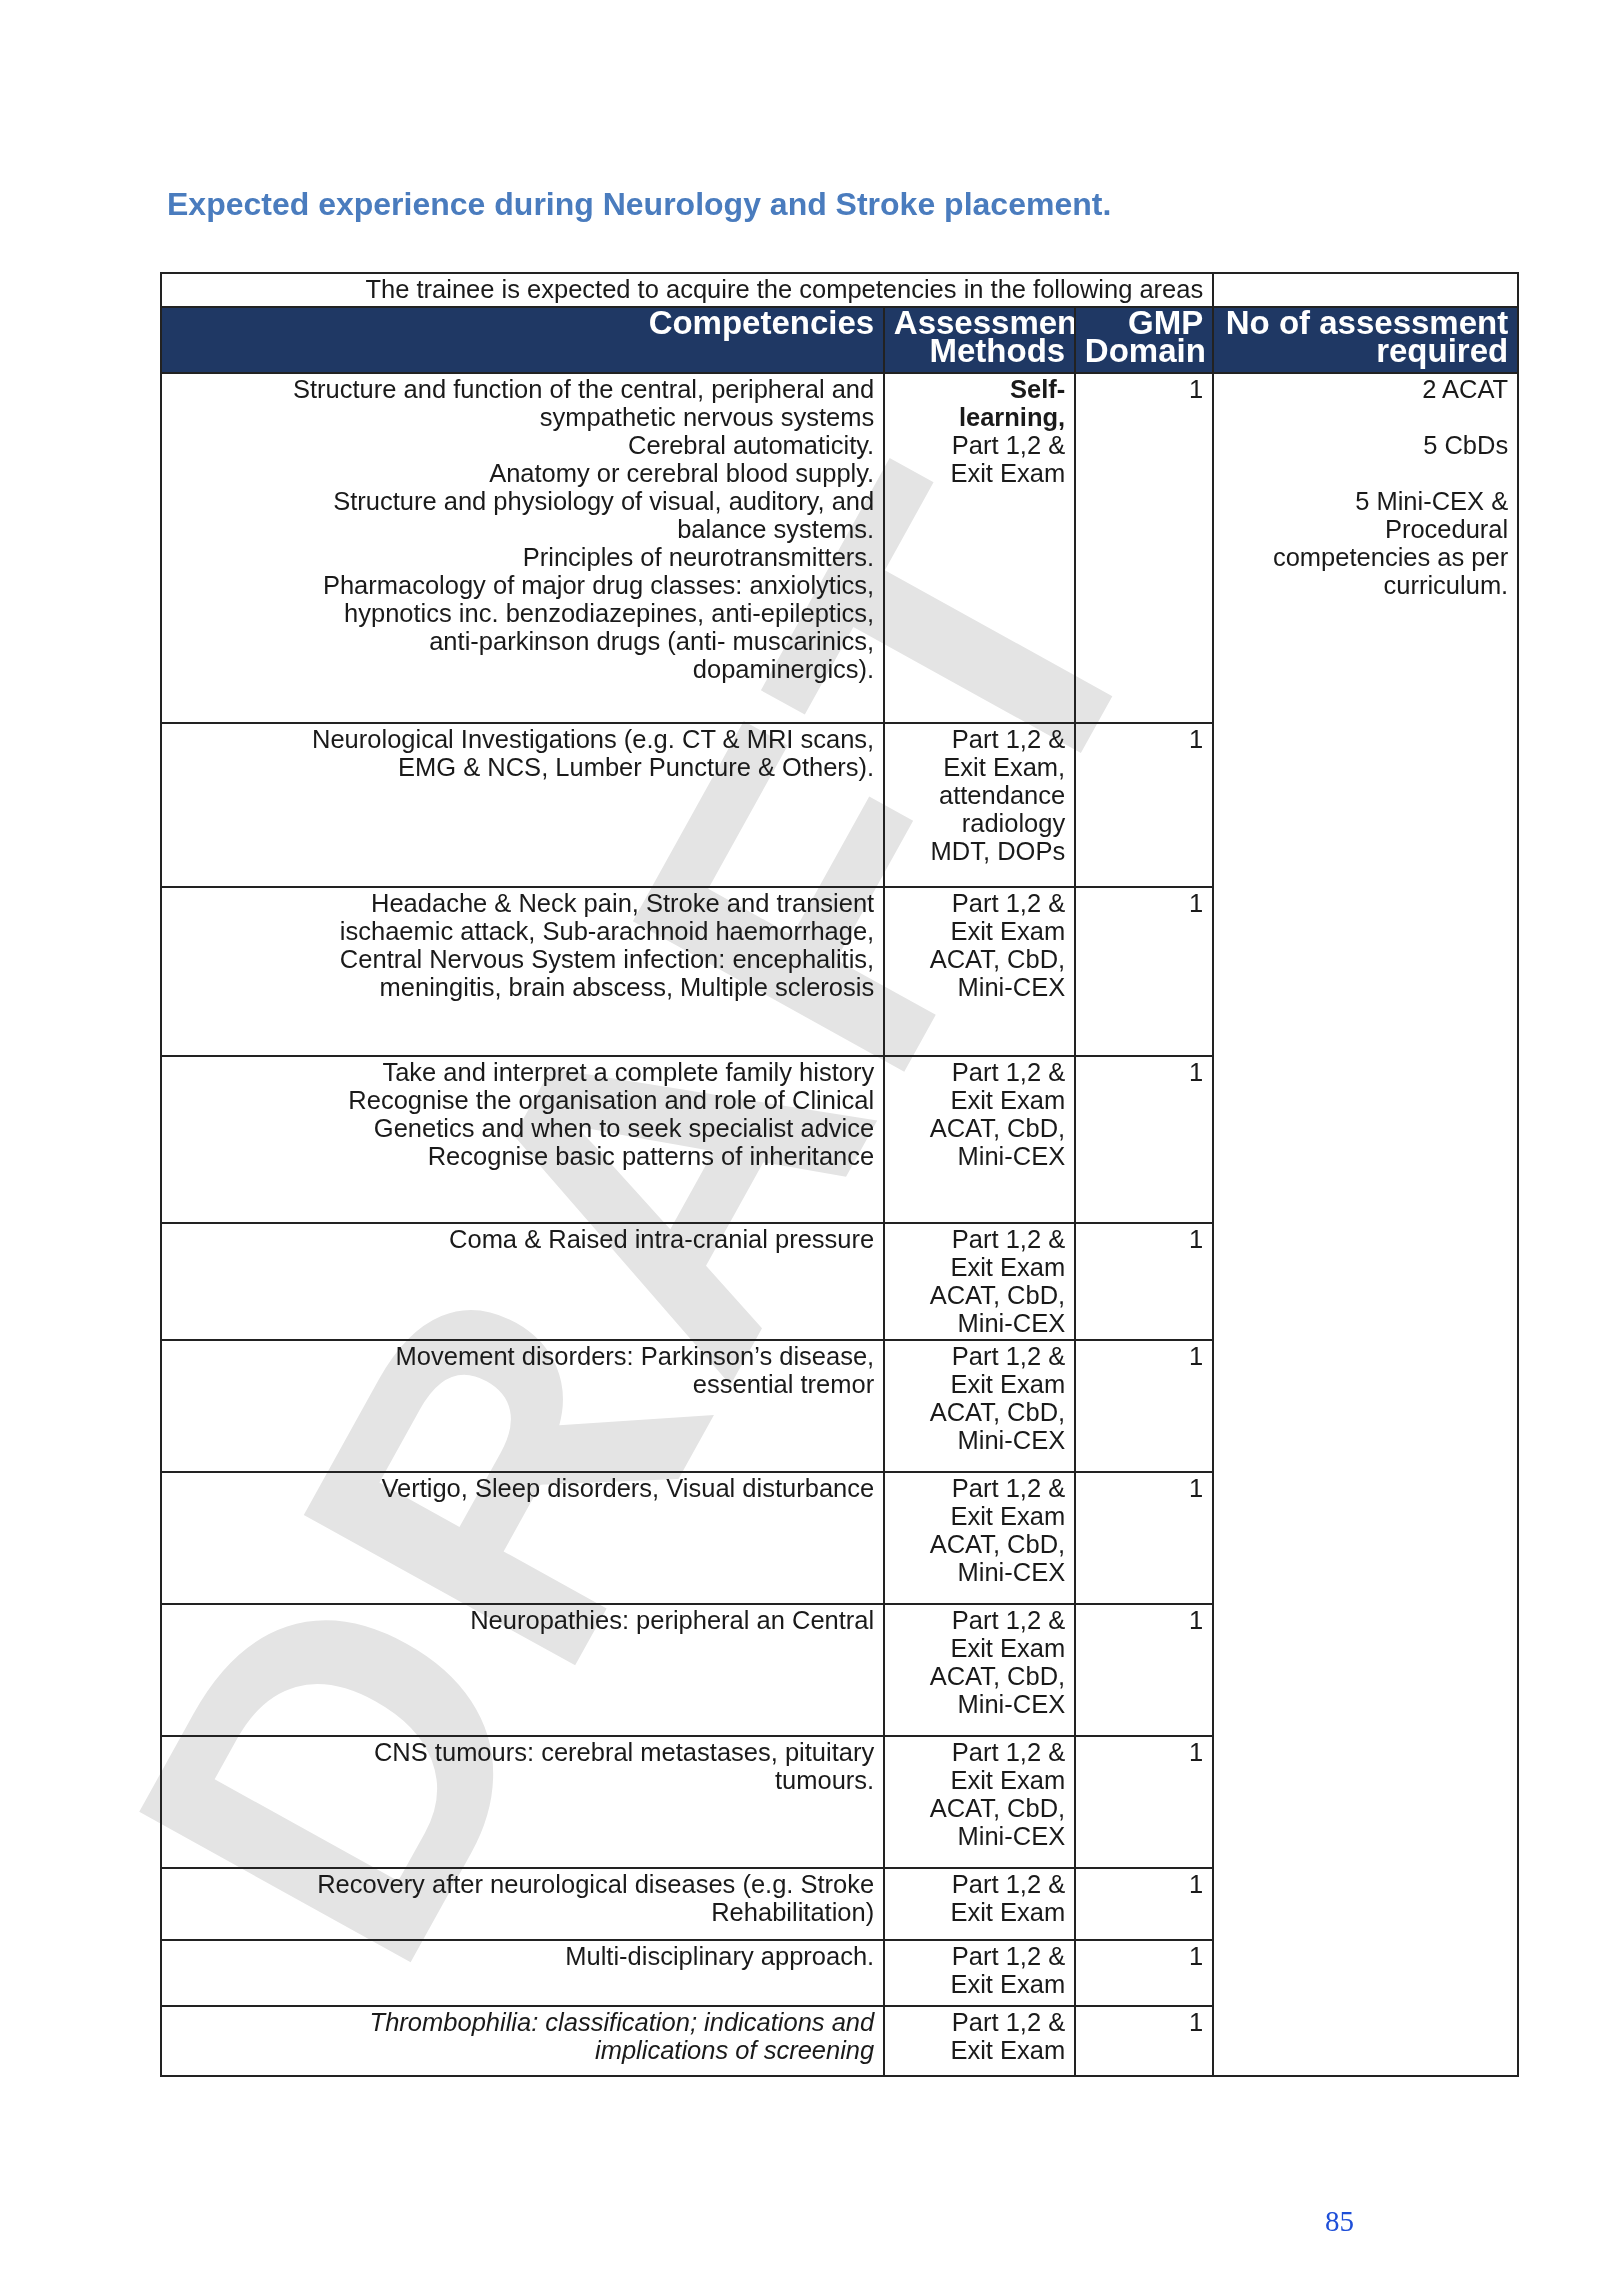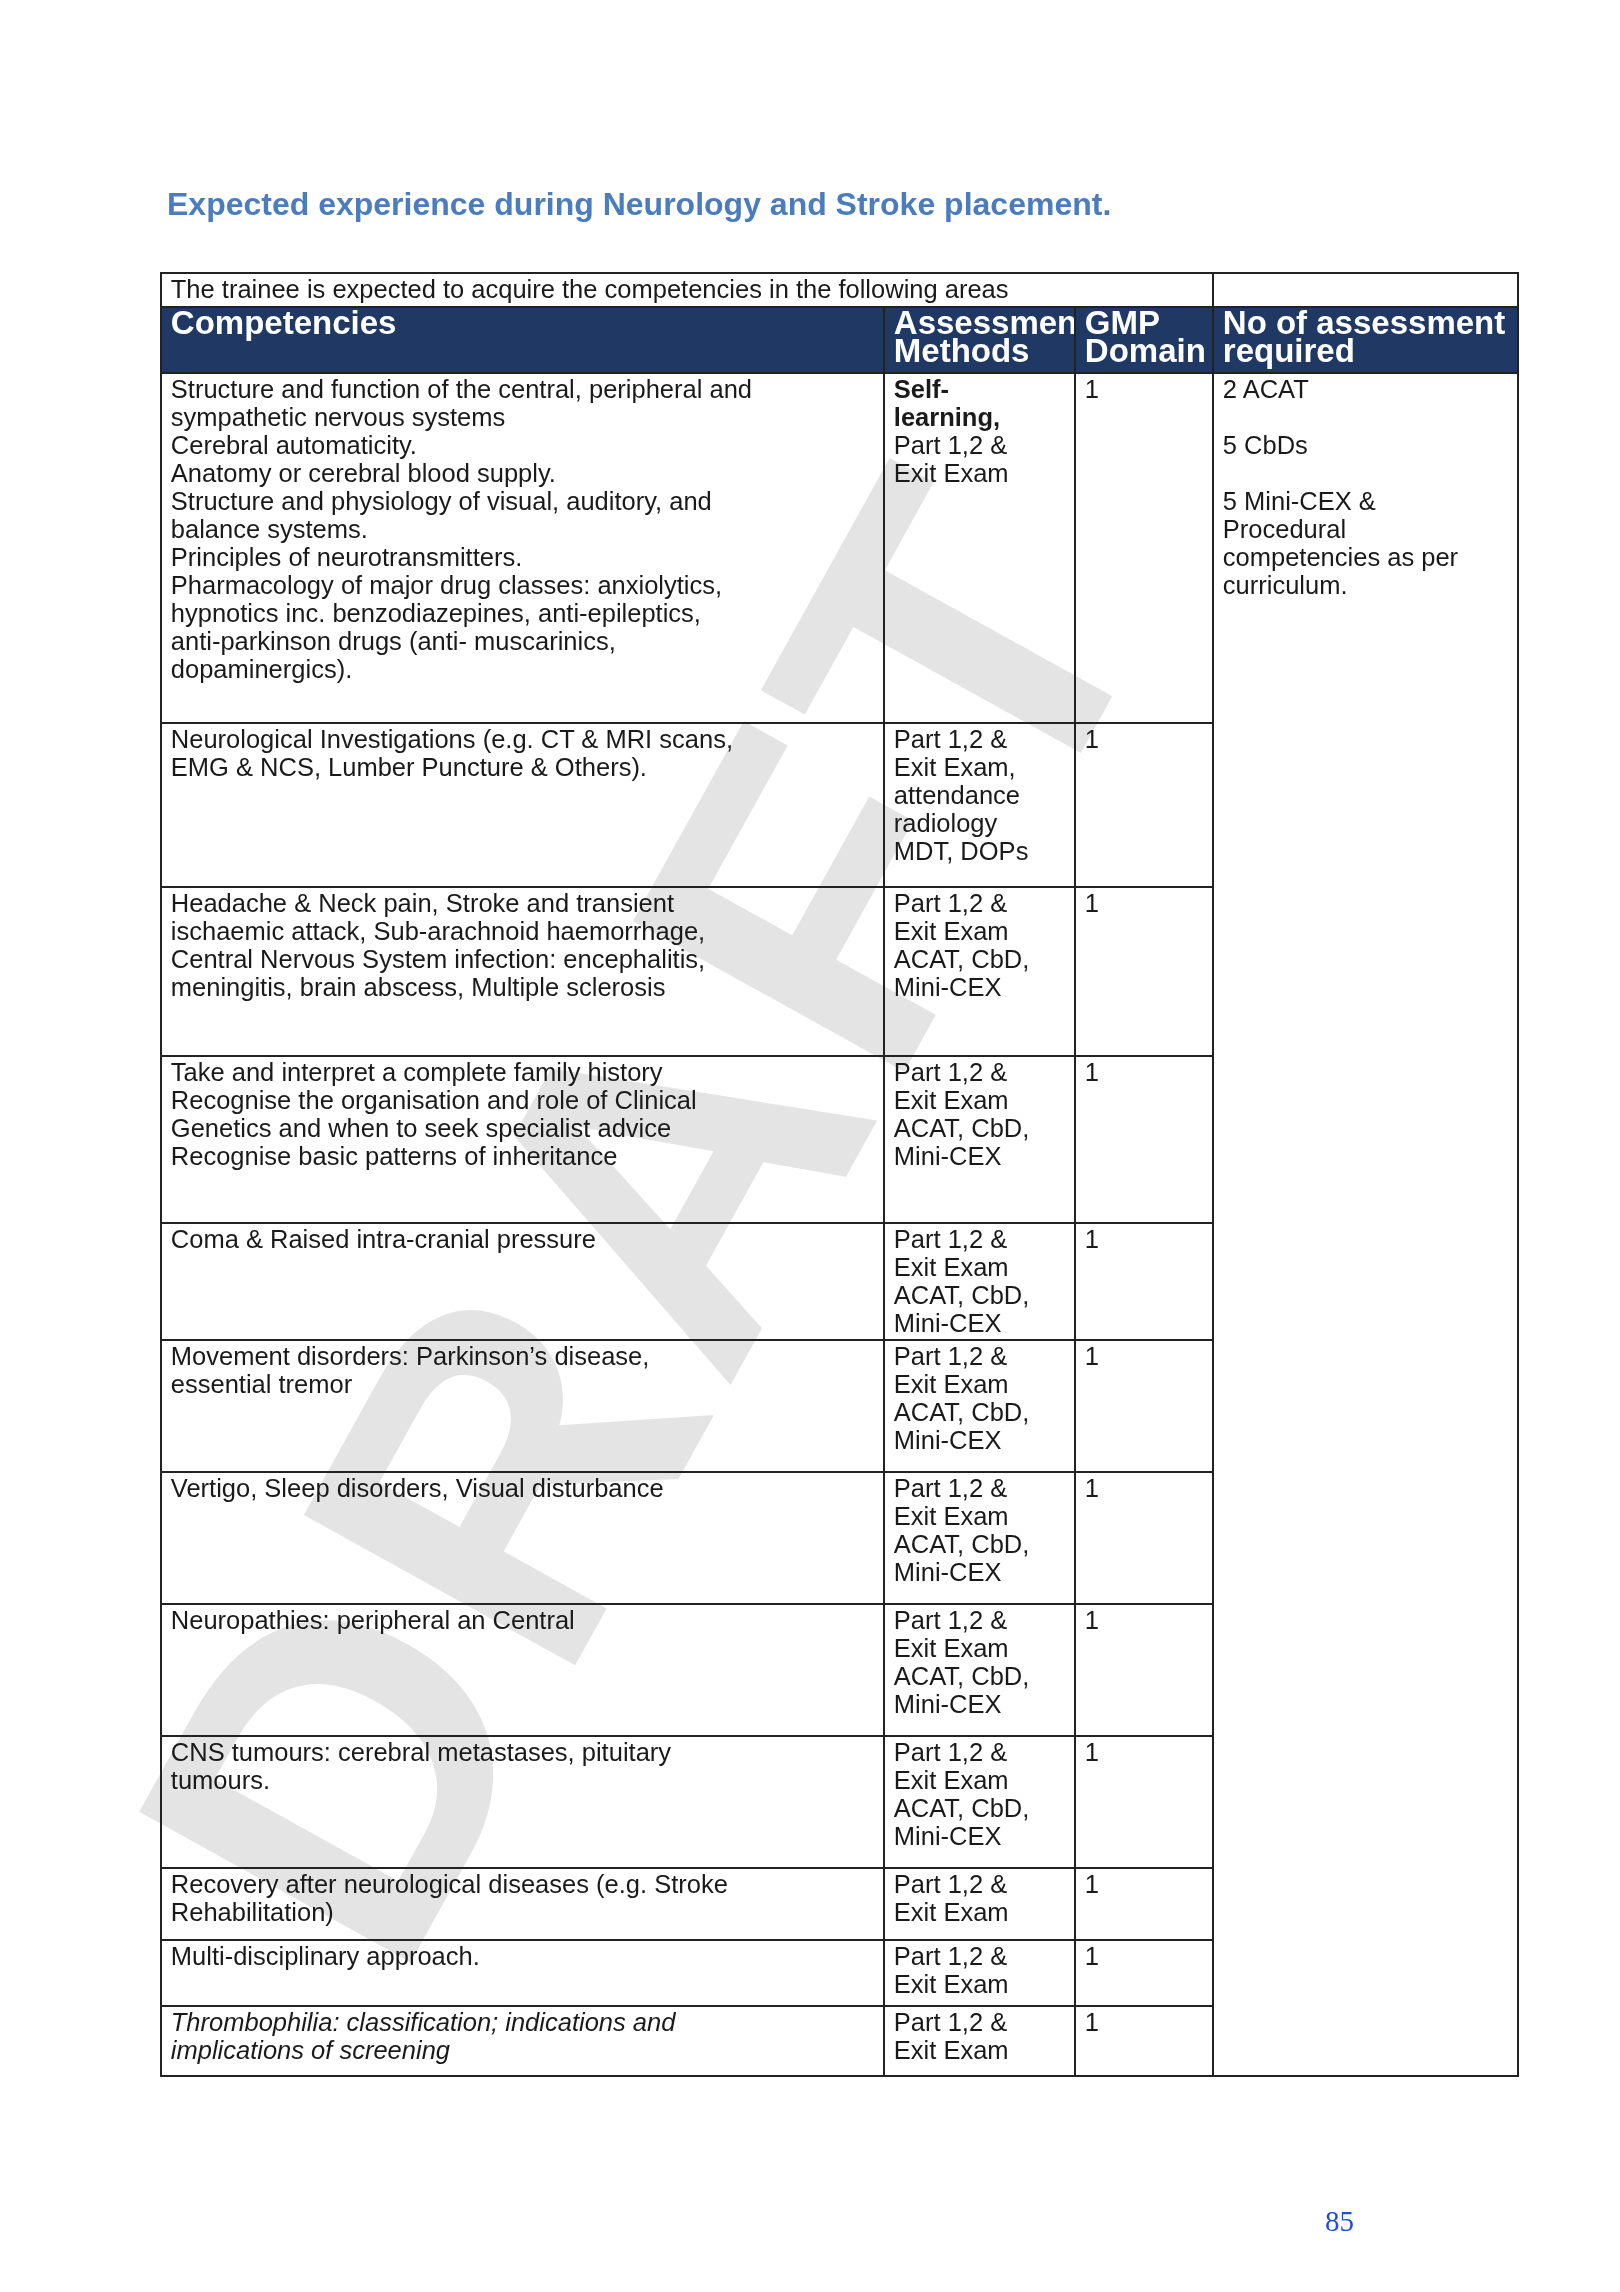--- a/index.html
+++ b/index.html
@@ -37,20 +37,21 @@
     position:absolute;
     left:160px;top:272px;
     width:1358px;
     border-collapse:collapse;
     table-layout:fixed;
     background:transparent;
     font-size:25.5px;
     line-height:28px;
     z-index:1;
     border-bottom:2.9px solid #4d4d4d;
+    text-align:right;
   }
   table.comp td{
     border:2px solid #222222;
     vertical-align:top;
     padding:1px 8.8px 2px 8.8px;
     white-space:pre-line;
     overflow:hidden;
   }
   td.note-cell{height:29px;}
   td.navy{

